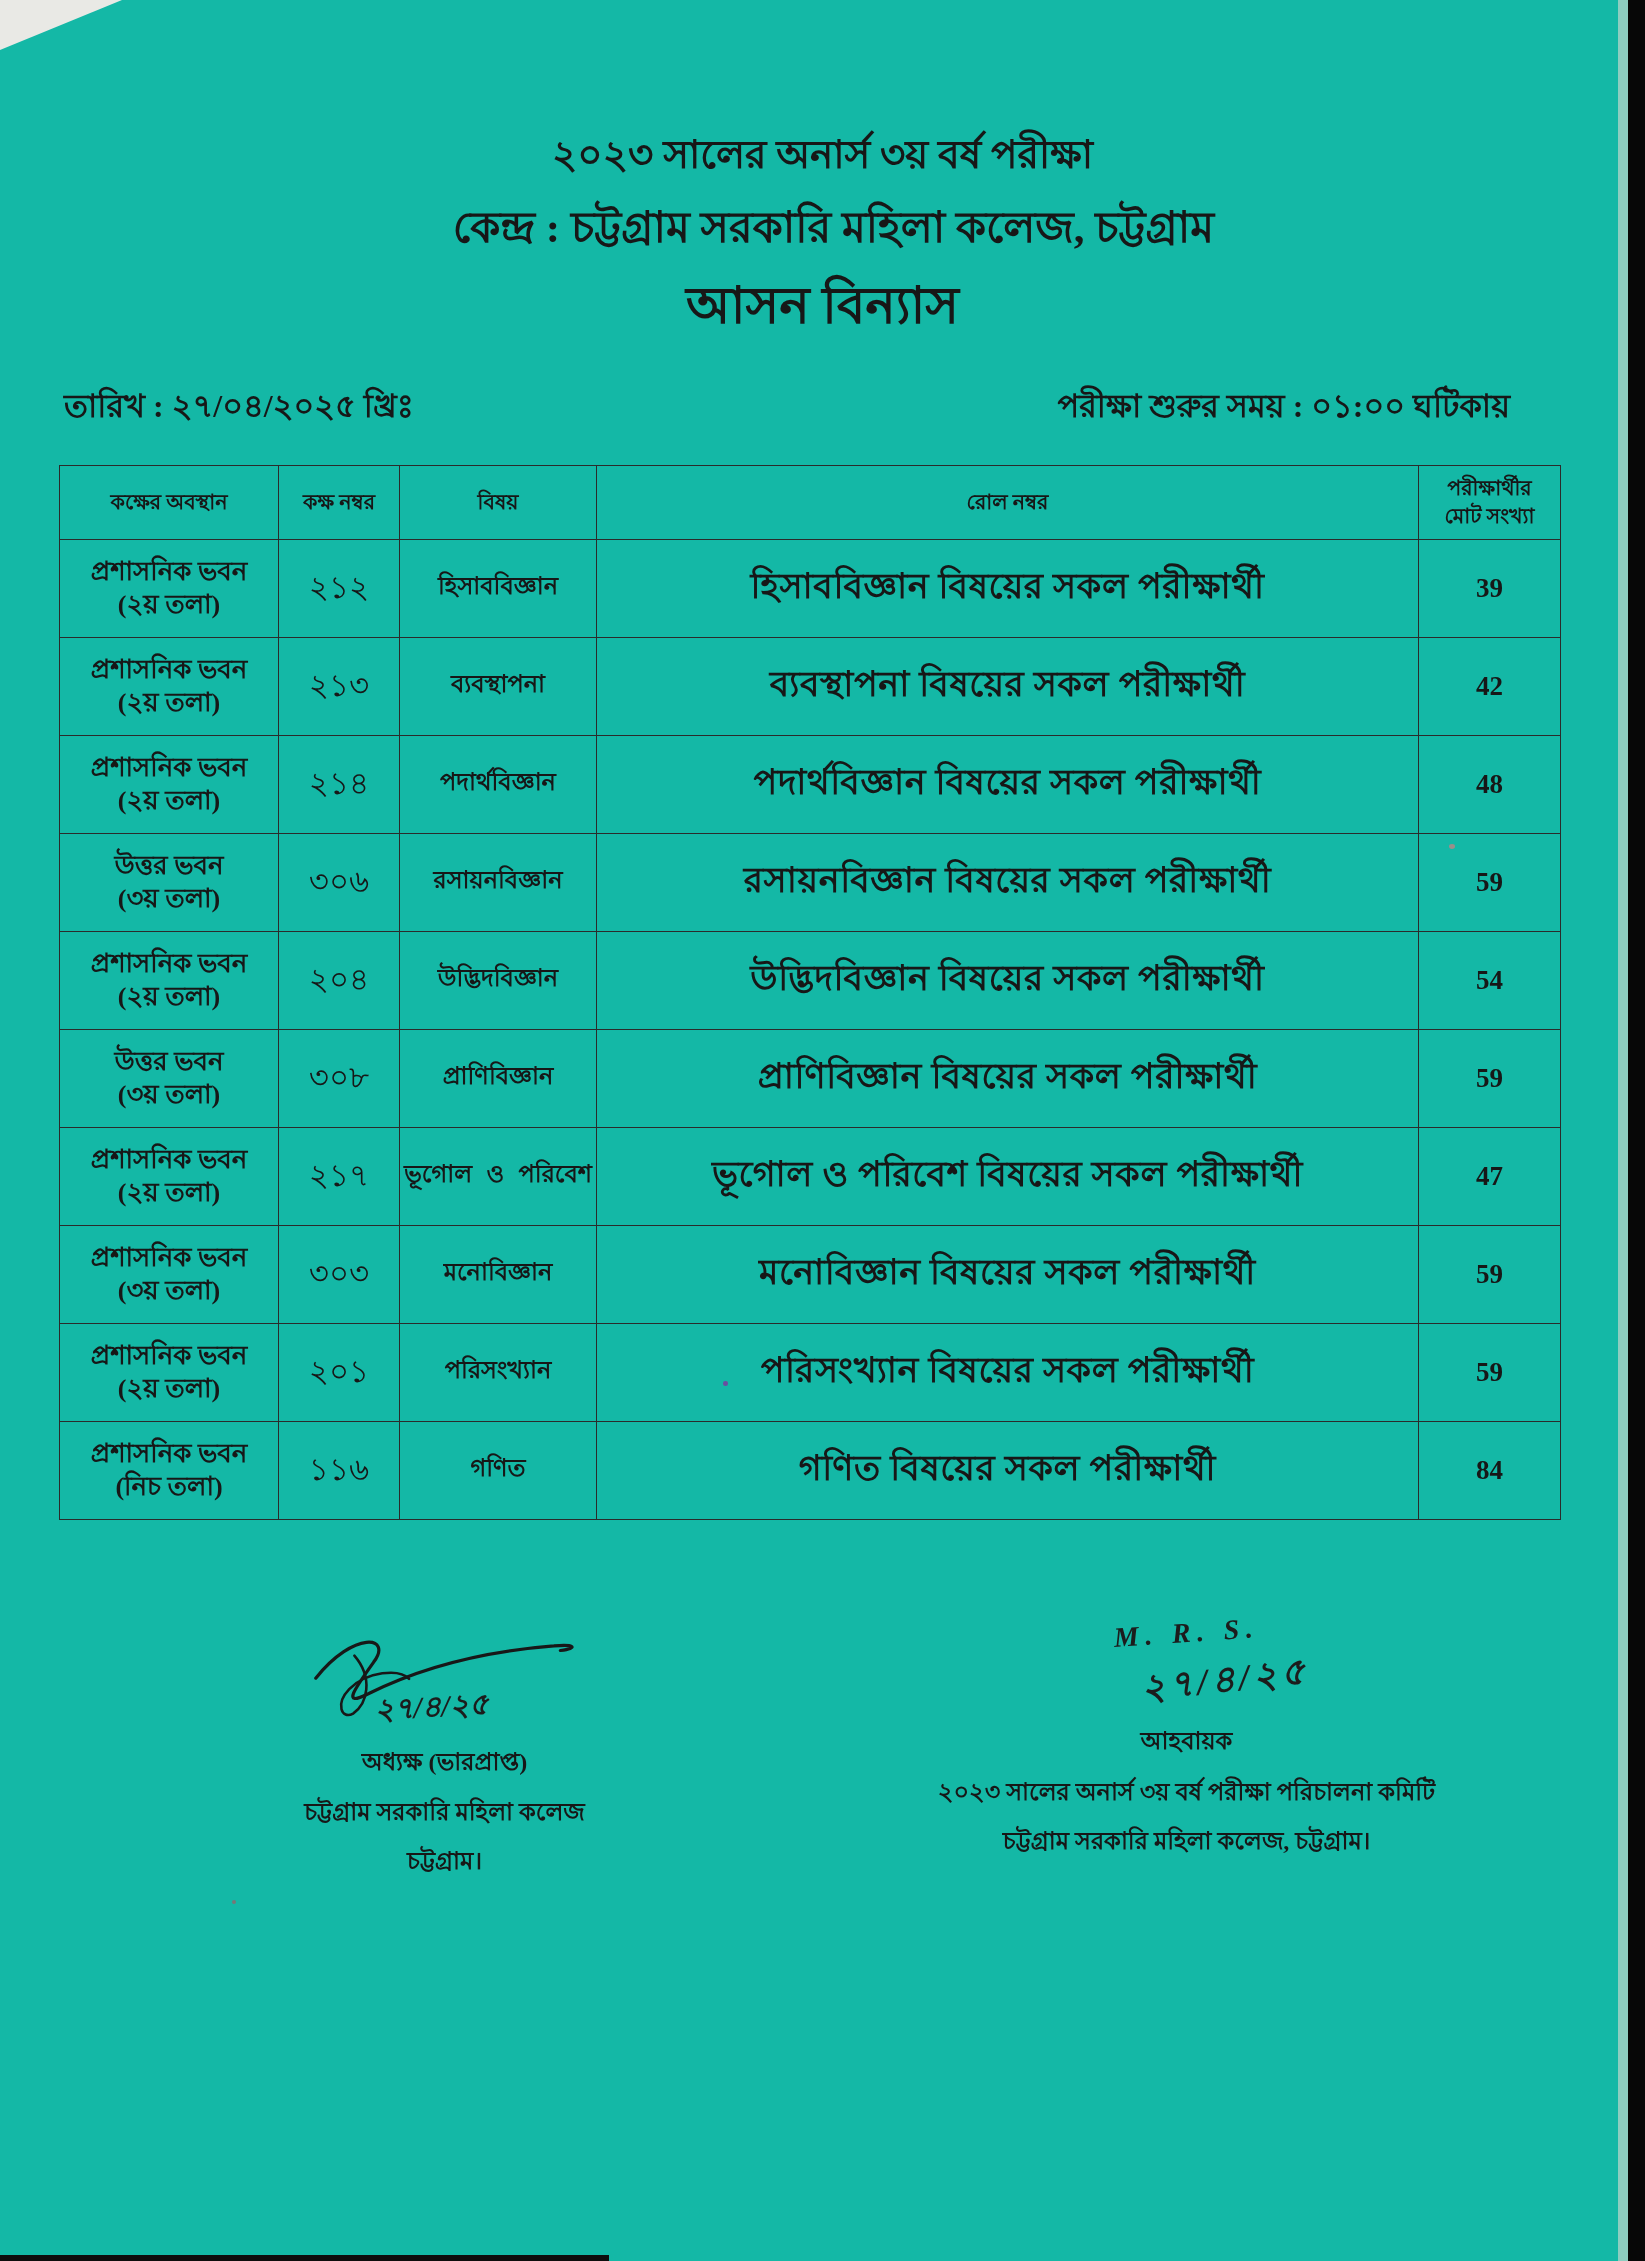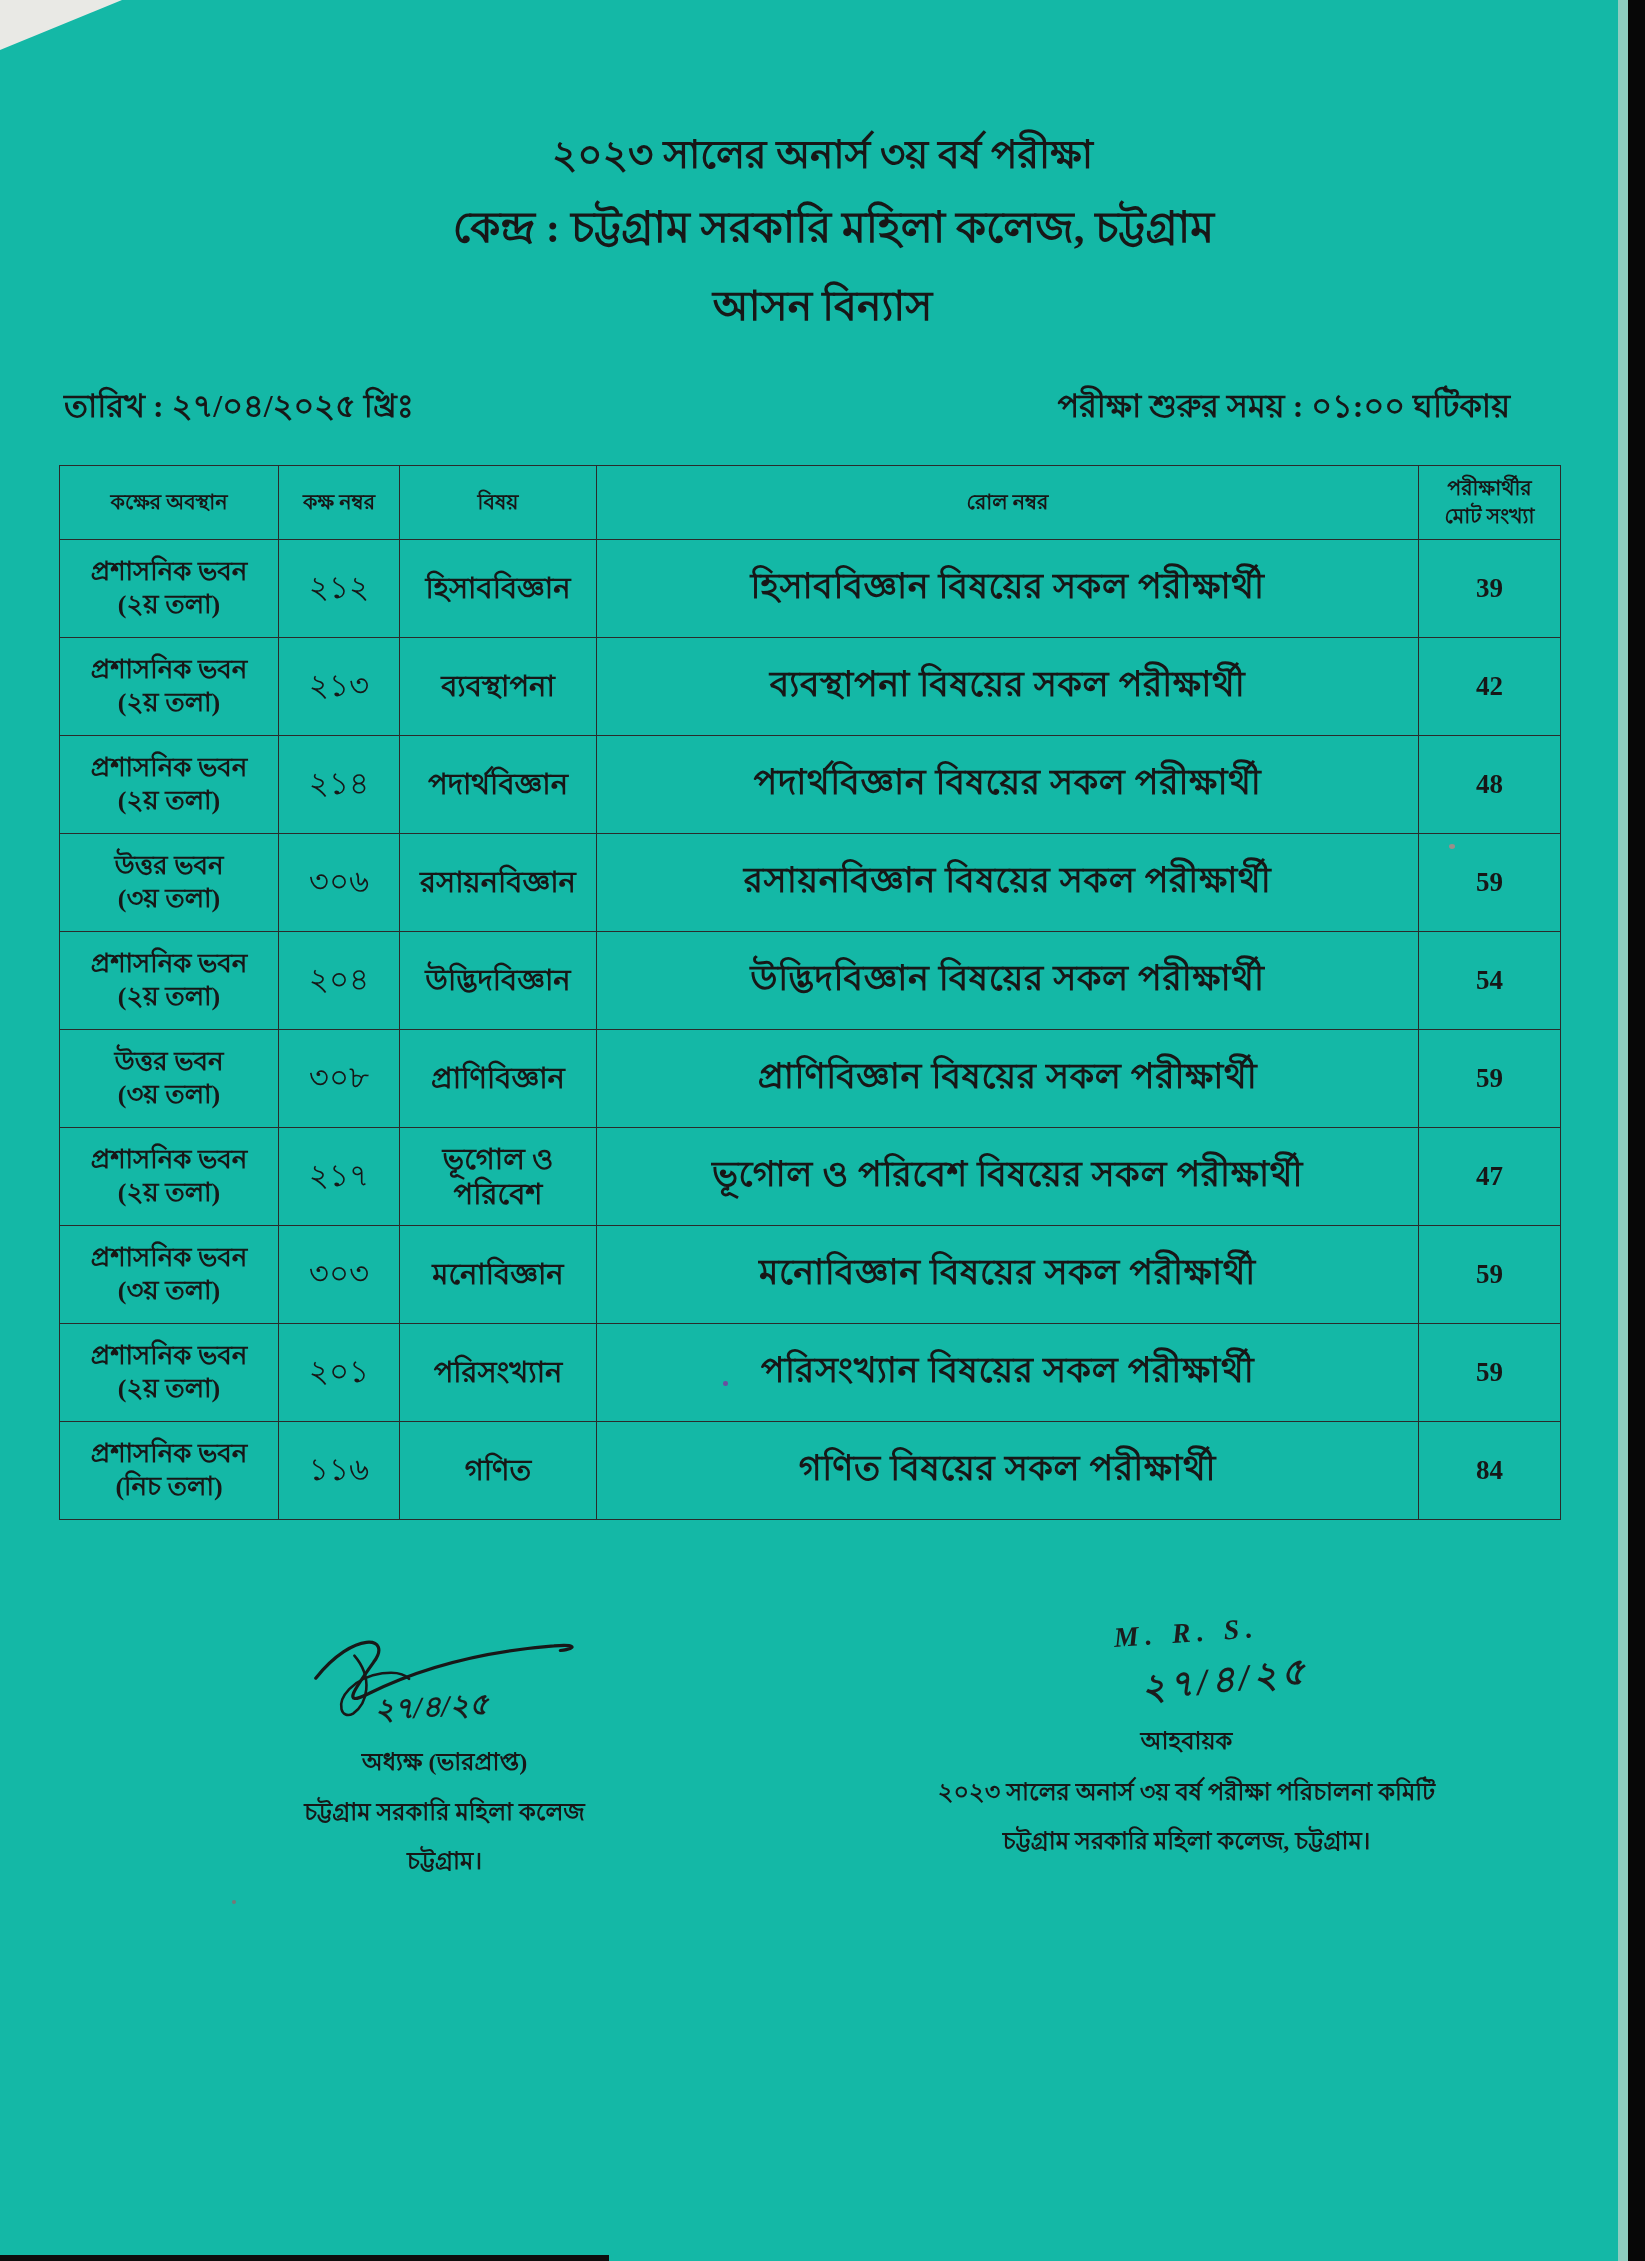--- a/index.html
+++ b/index.html
@@ -18,21 +18,21 @@
   .edge-bottom-left{position:absolute;left:0;bottom:0;width:609px;height:5.8px;background:#0d0d0d;}
   .corner-top-left{position:absolute;left:0;top:0;width:122px;height:50px;background:#e9e9e5;clip-path:polygon(0 0,100% 0,0 100%);}
   .speck{position:absolute;border-radius:50%;}
   .speck.s1{left:723px;top:1381px;width:4.5px;height:4.5px;background:#6a4fa0;}
   .speck.s2{left:1449px;top:844px;width:6.4px;height:5.2px;background:#9a8f8a;}
   .speck.s3{left:232px;top:1900px;width:3.9px;height:3.9px;background:#777;}
   
   .titles{padding-top:129px;text-align:center;font-weight:700;}
   .title1{font-size:39px;line-height:52px;}
   .title2{font-size:43px;line-height:57px;margin-top:18px;padding-left:22px;}
-  .title3{font-size:41px;line-height:57px;margin-top:22px;font-family:Liberation Serif, serif;}
+  .title3{font-size:51px;line-height:57px;margin-top:22px;font-family:Liberation Serif, serif;}
   
   .meta-row{
     display:flex;justify-content:space-between;align-items:flex-end;
     margin:46px 135px 0 64px;
     font-weight:700;font-size:32px;text-align:right;
   }
   
   table.seating{
     border-collapse:collapse;
     margin:30px 0 0 59px;
@@ -49,21 +49,21 @@
     text-align:center;vertical-align:middle;
     padding:0 3.9px;overflow:hidden;
   }
   table.seating{border:1.9px solid #1d1d1d;}
   thead tr{height:74px;}
   thead th{font-size:20.6px;font-weight:700;border-bottom:3.9px double #1d1d1d;line-height:1.35;}
   tbody tr.data{height:98px;}
   td.loc{font-size:26px;font-weight:700;line-height:1.25;}
   td.loc span{display:block;}
   td.room{font-size:31px;font-weight:400;}
-  td.subj{font-size:29px;font-weight:700;line-height:1.2;}
+  td.subj{font-size:24px;font-weight:700;line-height:1.2;font-family:Liberation Mono, monospace;}
   td.roll{font-size:35px;font-weight:700;letter-spacing:0.6px;}
   td.cnt{font-size:27px;font-weight:700;font-family:"Liberation Serif","DejaVu Serif",serif;}
   tr.total{height:89px;}
   tr.total td{border-top:3.2px solid #1d1d1d;border-bottom:2.6px solid #1d1d1d;}
   td.total-label{font-size:39px;font-weight:700;}
   
   .signs{position:relative;margin-top:97px;height:297px;font-weight:700;}
   .sign{position:absolute;text-align:center;}
   .sign-left{left:206px;width:477px;}
   .sign-right{left:864px;width:645px;}

